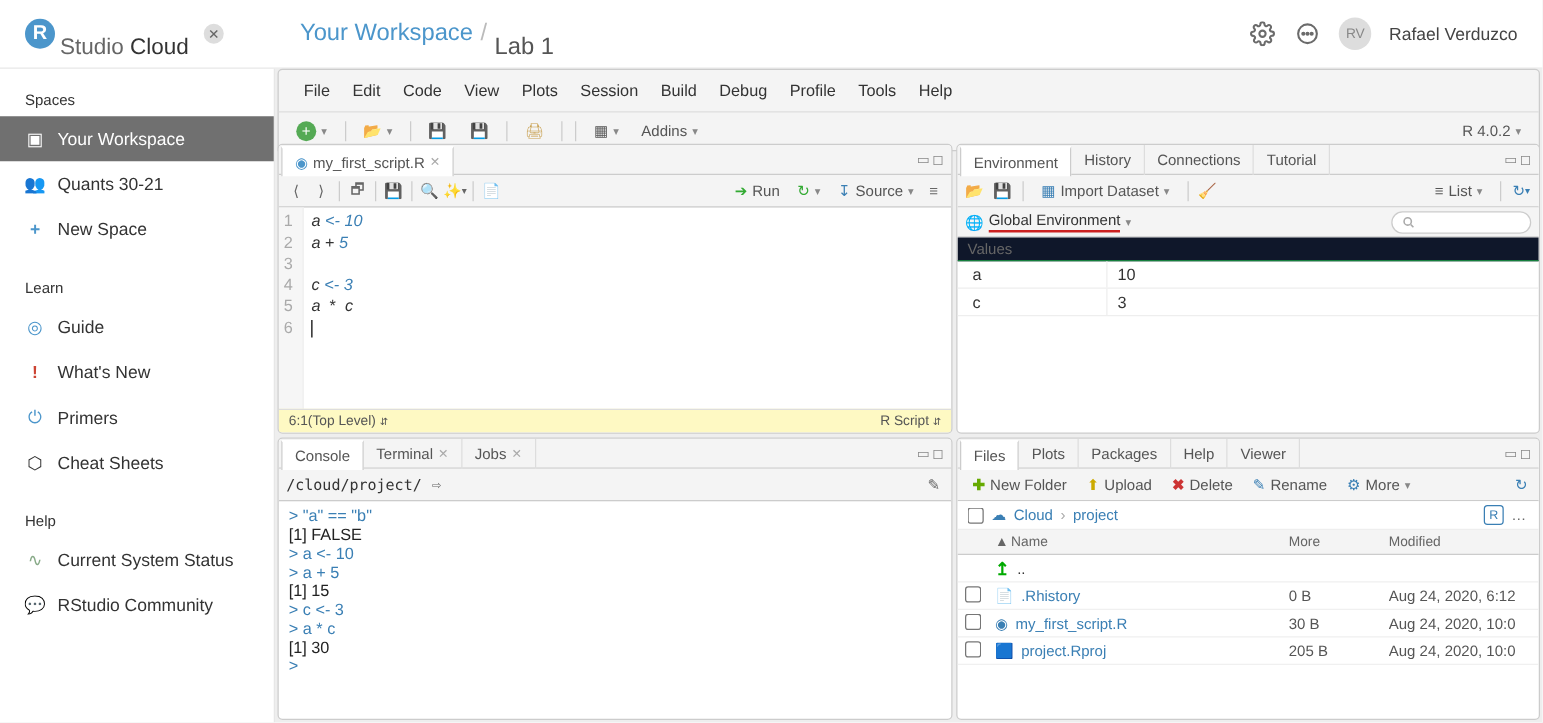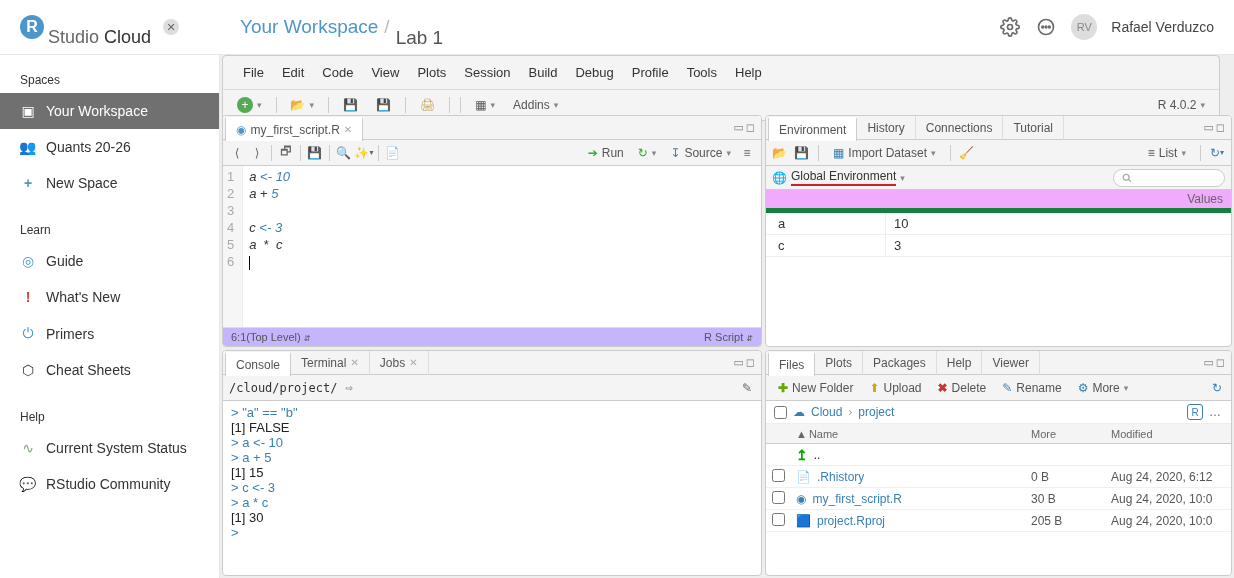--- a/index.html
+++ b/index.html
@@ -30,21 +30,21 @@
 .sb-icon { width:16px; display:flex; justify-content:center; }
 .sb-red { color:#cc4433; font-weight:bold; }
 
 .workspace { flex:1; background:#eee; padding:2px; display:flex; gap:3px; }
 .wcol { display:flex; flex-direction:column; gap:3px; }
 .left-col { width:540px; }
 .right-col { flex:1; }
 
 
 .ide-top { background:#f4f4f4; border:1px solid #ccc; border-radius:4px 4px 0 0; }
-.ide-top-full { position:absolute; left:222px; right:14px; top:55px; }
+.ide-top-full { position:absolute; left:222px; right:2px; top:55px; }
 .menubar { display:flex; gap:6px; padding:6px 14px; }
 .menubar span { cursor:pointer; color:#333; padding:3px 6px; }
 .toolbar { display:flex; align-items:center; gap:6px; padding:4px 8px; border-top:1px solid #ddd; }
 .tb-btn { display:flex; align-items:center; padding:3px 6px; border-radius:3px; cursor:pointer; font-size:12px; color:#555; gap:4px;}
 .tb-input { border:1px solid #ccc; border-radius:3px; padding:2px 6px; font-size:12px; color:#888; width:130px; height:22px; background:#fff;}
 .tb-right { margin-left:auto; display:flex; align-items:center; gap:4px;}
 
 
 .pane { background:#fff; border:1px solid #ccc; border-radius:4px; display:flex; flex-direction:column; overflow:hidden; position:relative;}
 .pane-tabs { display:flex; align-items:center; background:#f4f4f4; border-bottom:1px solid #ccc; height:24px; padding-left:2px;}
@@ -62,32 +62,32 @@
 .editor-body { flex:1; display:flex; font-family:Consolas,Menlo,monospace; font-size:13px; }
 .gutter { background:#f6f6f6; color:#aaa; text-align:right; padding:2px 8px 2px 4px; user-select:none; border-right:1px solid #eee;}
 .gutter div { height:17px; line-height:17px; }
 .code { padding:2px 6px; color:#333; }
 .code div { height:17px; line-height:17px; }
 .code .kw { color:#3a7fb4; font-style:italic; }
 .code .num { color:#3a7fb4; font-style:italic; }
 .code .var { font-style:italic; color:#333; }
 .cursor { display:inline-block; width:1px; height:14px; background:#000; vertical-align:middle; }
 
-.editor-status { display:flex; align-items:center; background:#c4b5fd; border-top:1px solid #ddd; font-size:11px; padding:3px 8px; color:#555;}
+.editor-status { display:flex; align-items:center; background:#fef9c3; border-top:1px solid #ddd; font-size:11px; padding:3px 8px; color:#555;}
 .editor-status .right { margin-left:auto; display:flex; align-items:center; gap:4px;}
 
 .console-body { padding:4px 8px; font-family:Consolas,Menlo,monospace; font-size:13px; flex:1; overflow:hidden;}
 .console-body .in { color:#3a7fb4; }
 .console-body .out { color:#222; }
 
 .env-toolbar { display:flex; align-items:center; gap:6px; background:#f4f4f4; border-bottom:1px solid #ccc; padding:3px 6px; font-size:12px; height:26px;}
 .env-global { display:flex; align-items:center; gap:4px; }
 .red-underline { border-bottom:2px solid #cc2222; padding-bottom:1px; }
 .env-body { flex:1; }
-.env-hdr { background:#f0abfc; font-size:12px; color:#666; padding:2px 8px; border-bottom:5px solid #15803d;text-align:right;}
+.env-hdr { background:#0f172a; font-size:12px; color:#666; padding:2px 8px; border-bottom:1px solid #15803d;}
 .env-row { display:flex; border-bottom:1px solid #eee; font-family:Consolas,monospace; font-size:13px; }
 .env-row .k { width:120px; padding:3px 12px; border-right:1px solid #eee; }
 .env-row .v { padding:3px 8px; }
 
 .search-box { border:1px solid #ccc; border-radius:10px; padding:1px 8px; display:flex; align-items:center; gap:4px; background:#fff; height:18px;}
 .search-box svg { color:#aaa; }
 
 .file-header { display:flex; background:#f4f4f4; border-bottom:1px solid #ccc; font-size:11px; color:#666; align-items:center; height:20px; padding-left:6px;}
 .file-header .chk { width:24px; }
 .file-header .name { flex:1; display:flex; align-items:center; gap:2px; }
@@ -146,21 +146,21 @@
 <div class="main">
 
   <div class="sidebar">
     <div class="sb-section">Spaces</div>
     <div class="sb-item active">
       <span class="sb-icon">▣</span>
       <span>Your Workspace</span>
     </div>
     <div class="sb-item">
       <span class="sb-icon">👥</span>
-      <span>Quants 20-26</span>
+      <span>Quants 30-21</span>
     </div>
     <div class="sb-item">
       <span class="sb-icon" style="color:#4c96cb;font-weight:bold;">+</span>
       <span>New Space</span>
     </div>
     <div style="height:14px"></div>
     <div class="sb-section">Learn</div>
     <div class="sb-item">
       <span class="sb-icon" style="color:#4c96cb">◎</span>
       <span>Guide</span>

